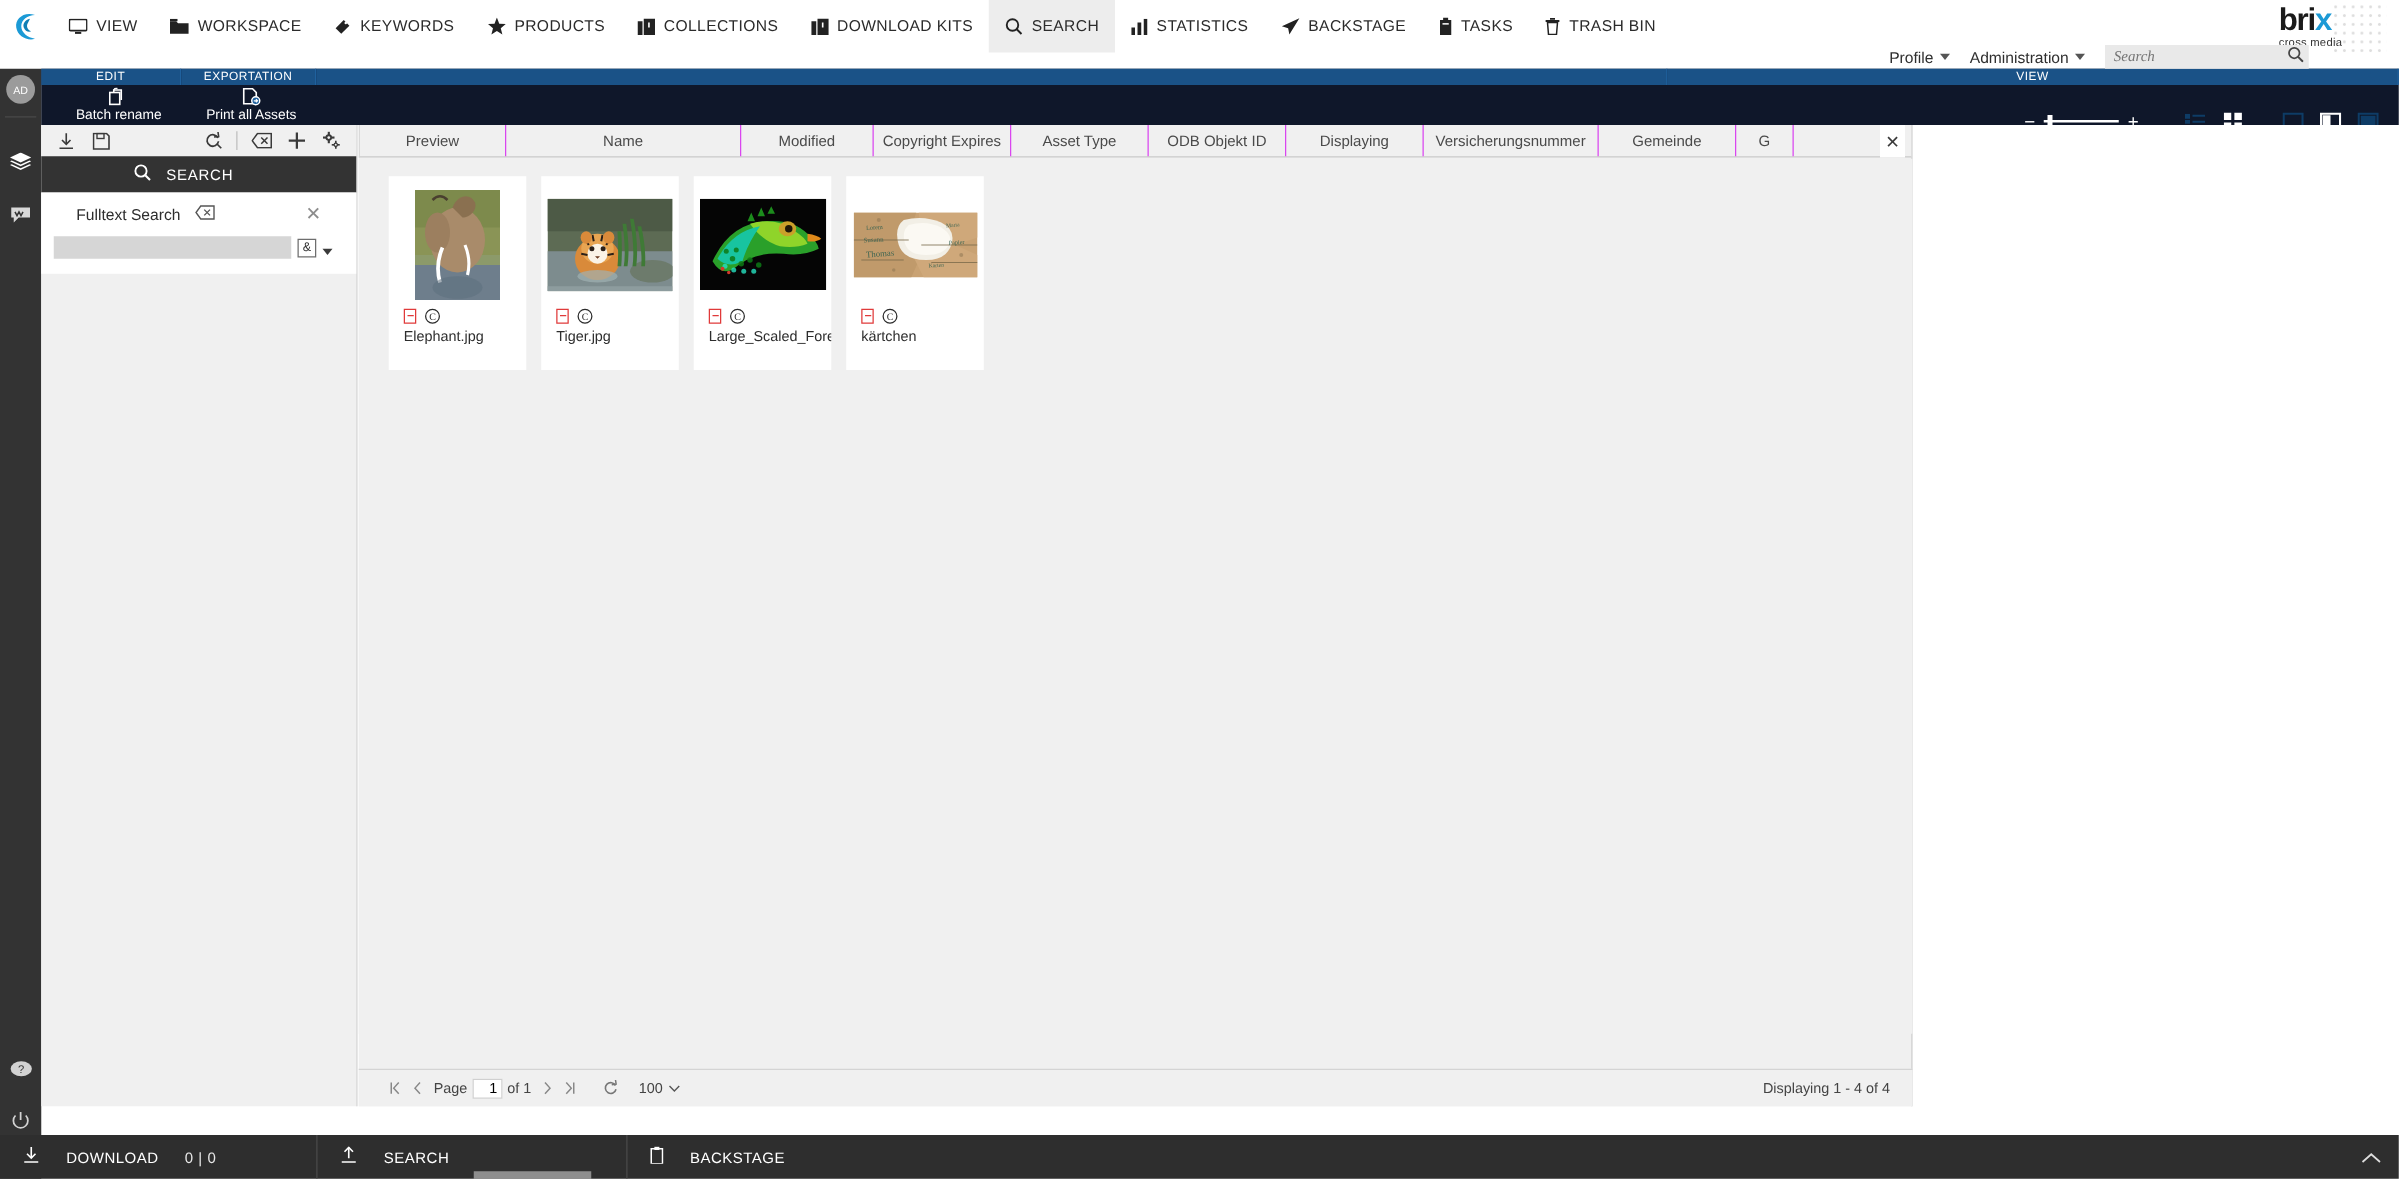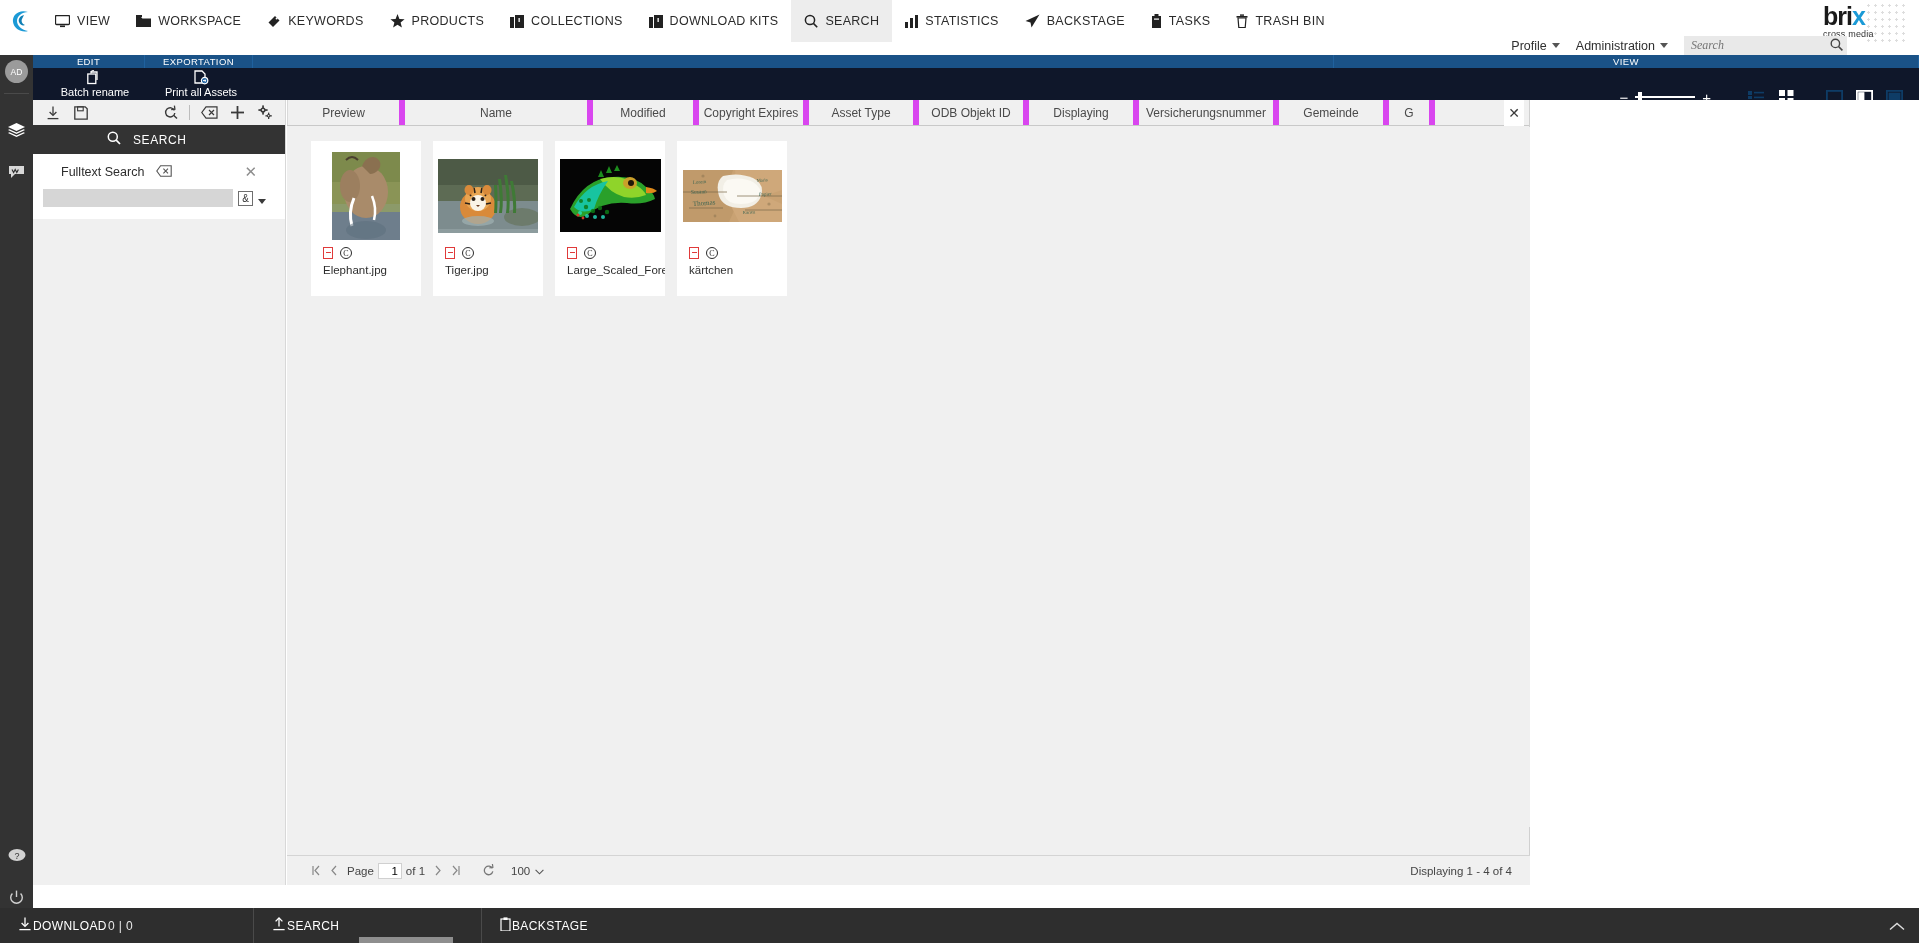--- a/index.html
+++ b/index.html
@@ -133,21 +133,21 @@
   .content{
     position:absolute; left:287px; top:100px; width:1243px; height:785px; background:#f0f0f0;
     border-right:1px solid #d0d0d0;
   }
   .colhdr{
     height:26px; display:flex; align-items:stretch; background:#f0f0f0; position:relative;
     border-bottom:1px solid #c9c9c9;
   }
   .col{
     display:flex; align-items:center; justify-content:center; font-size:12px; color:#4a4a4a;
-    border-right:6px solid #d946ef; cursor:pointer; white-space:nowrap; overflow:hidden;
+    border-right:1px solid #d946ef; cursor:pointer; white-space:nowrap; overflow:hidden;
   }
   .col:first-child{ border-left:1px solid #d9d9d9; }
   .colhdr-x{
     position:absolute; right:5px; top:0; height:26px; width:20px; display:flex; align-items:center;
     justify-content:center; background:#fff; color:#3a3a3a; font-size:14px; cursor:pointer;
   }
   .grid{
     position:absolute; left:0; top:27px; width:1243px; height:700px; background:#f0f0f0;
     padding:14px 0 0 24px; display:flex; flex-wrap:wrap; gap:12px; align-content:flex-start;
   }
@@ -192,21 +192,21 @@
   .pg-status{ margin-left:auto; margin-right:18px; font-size:11.5px; color:#444; }
   
   .rightpane{
     position:absolute; left:1531px; top:100px; width:388px; height:785px; background:#fff;
   }
   
   .footer{
     position:absolute; left:0; bottom:0; width:1919px; height:35px; background:#2e2e2e;
     display:flex; align-items:center; color:#fff; font-size:12px; letter-spacing:.4px;
   }
-  .f-item{ display:flex; align-items:center; gap:1px; height:35px; padding:0 18px; cursor:pointer; }
+  .f-item{ display:flex; align-items:center; gap:21px; height:35px; padding:0 18px; cursor:pointer; }
   .f-sep{ width:1px; height:35px; background:#4a4a4a; }
   .f-browse{
     background:#8e8e8e; color:#fff; height:22px; display:flex; align-items:center;
     padding:0 20px; font-size:11.5px; margin-left:2px; cursor:pointer;margin-top:44px;
   }
   .f-count{ color:#e8e8e8; }
   .f-caret{
     margin-left:auto; margin-right:14px; color:#ddd; font-size:14px; cursor:pointer;
   }
 </style>

